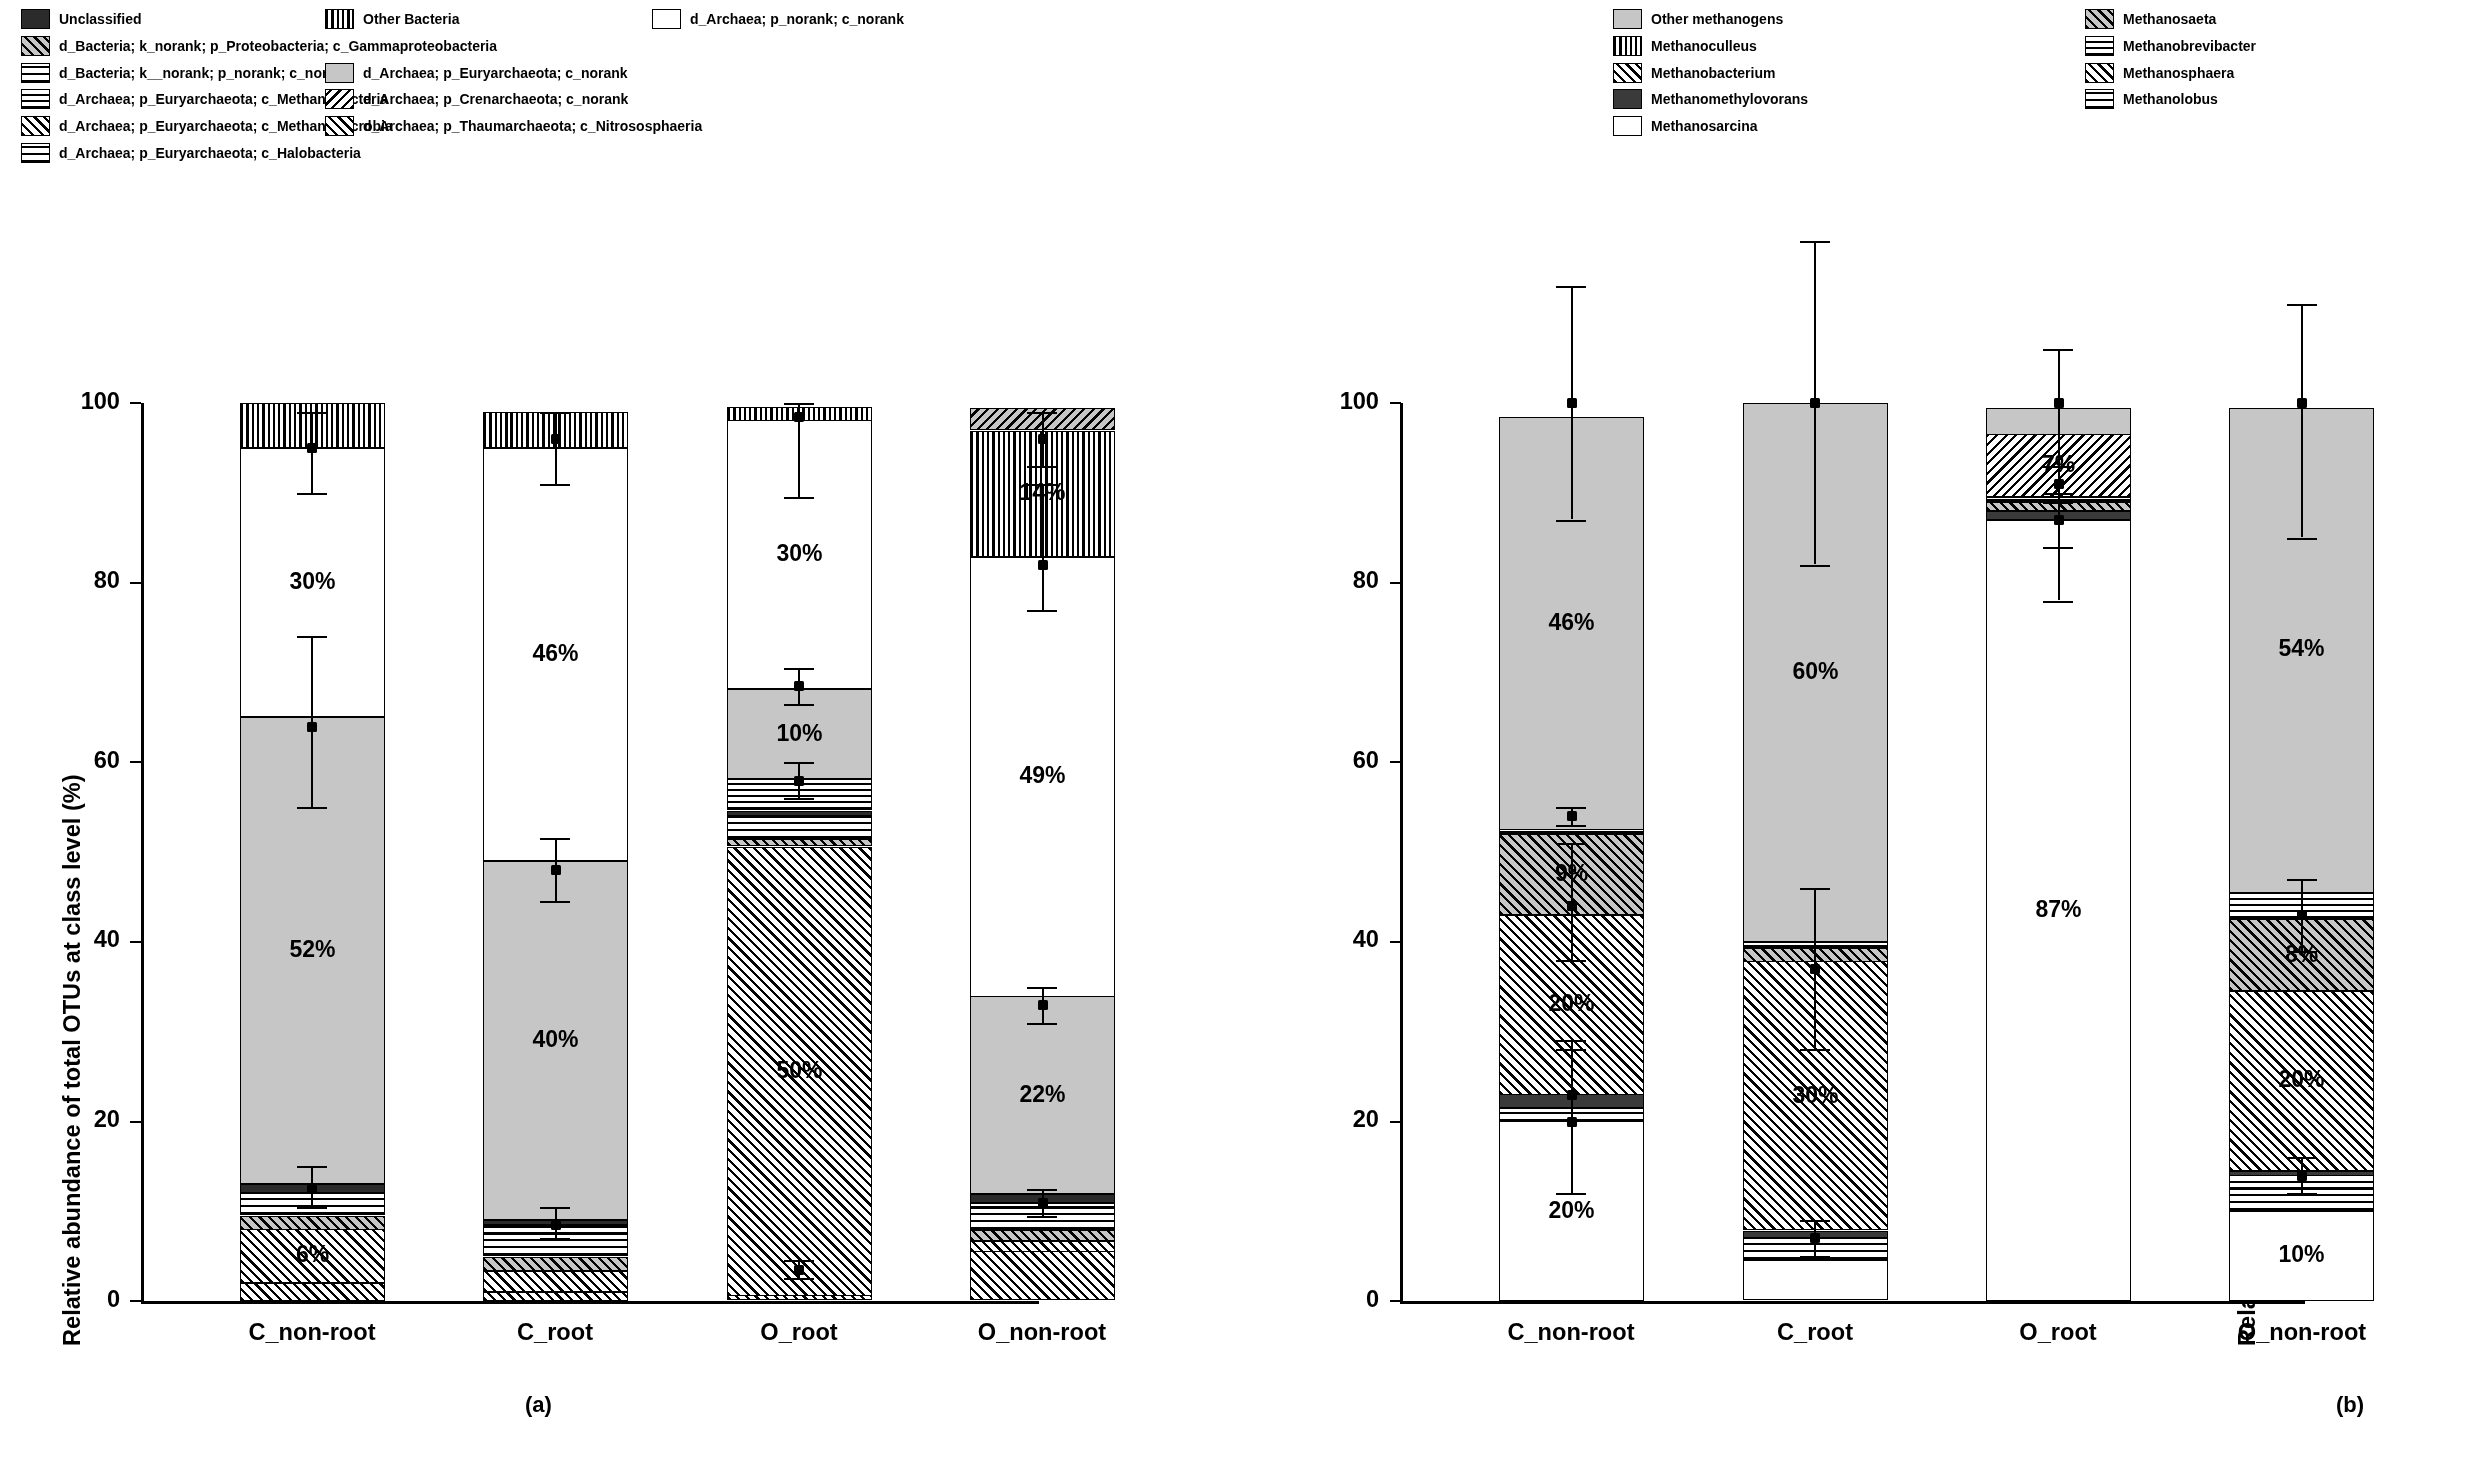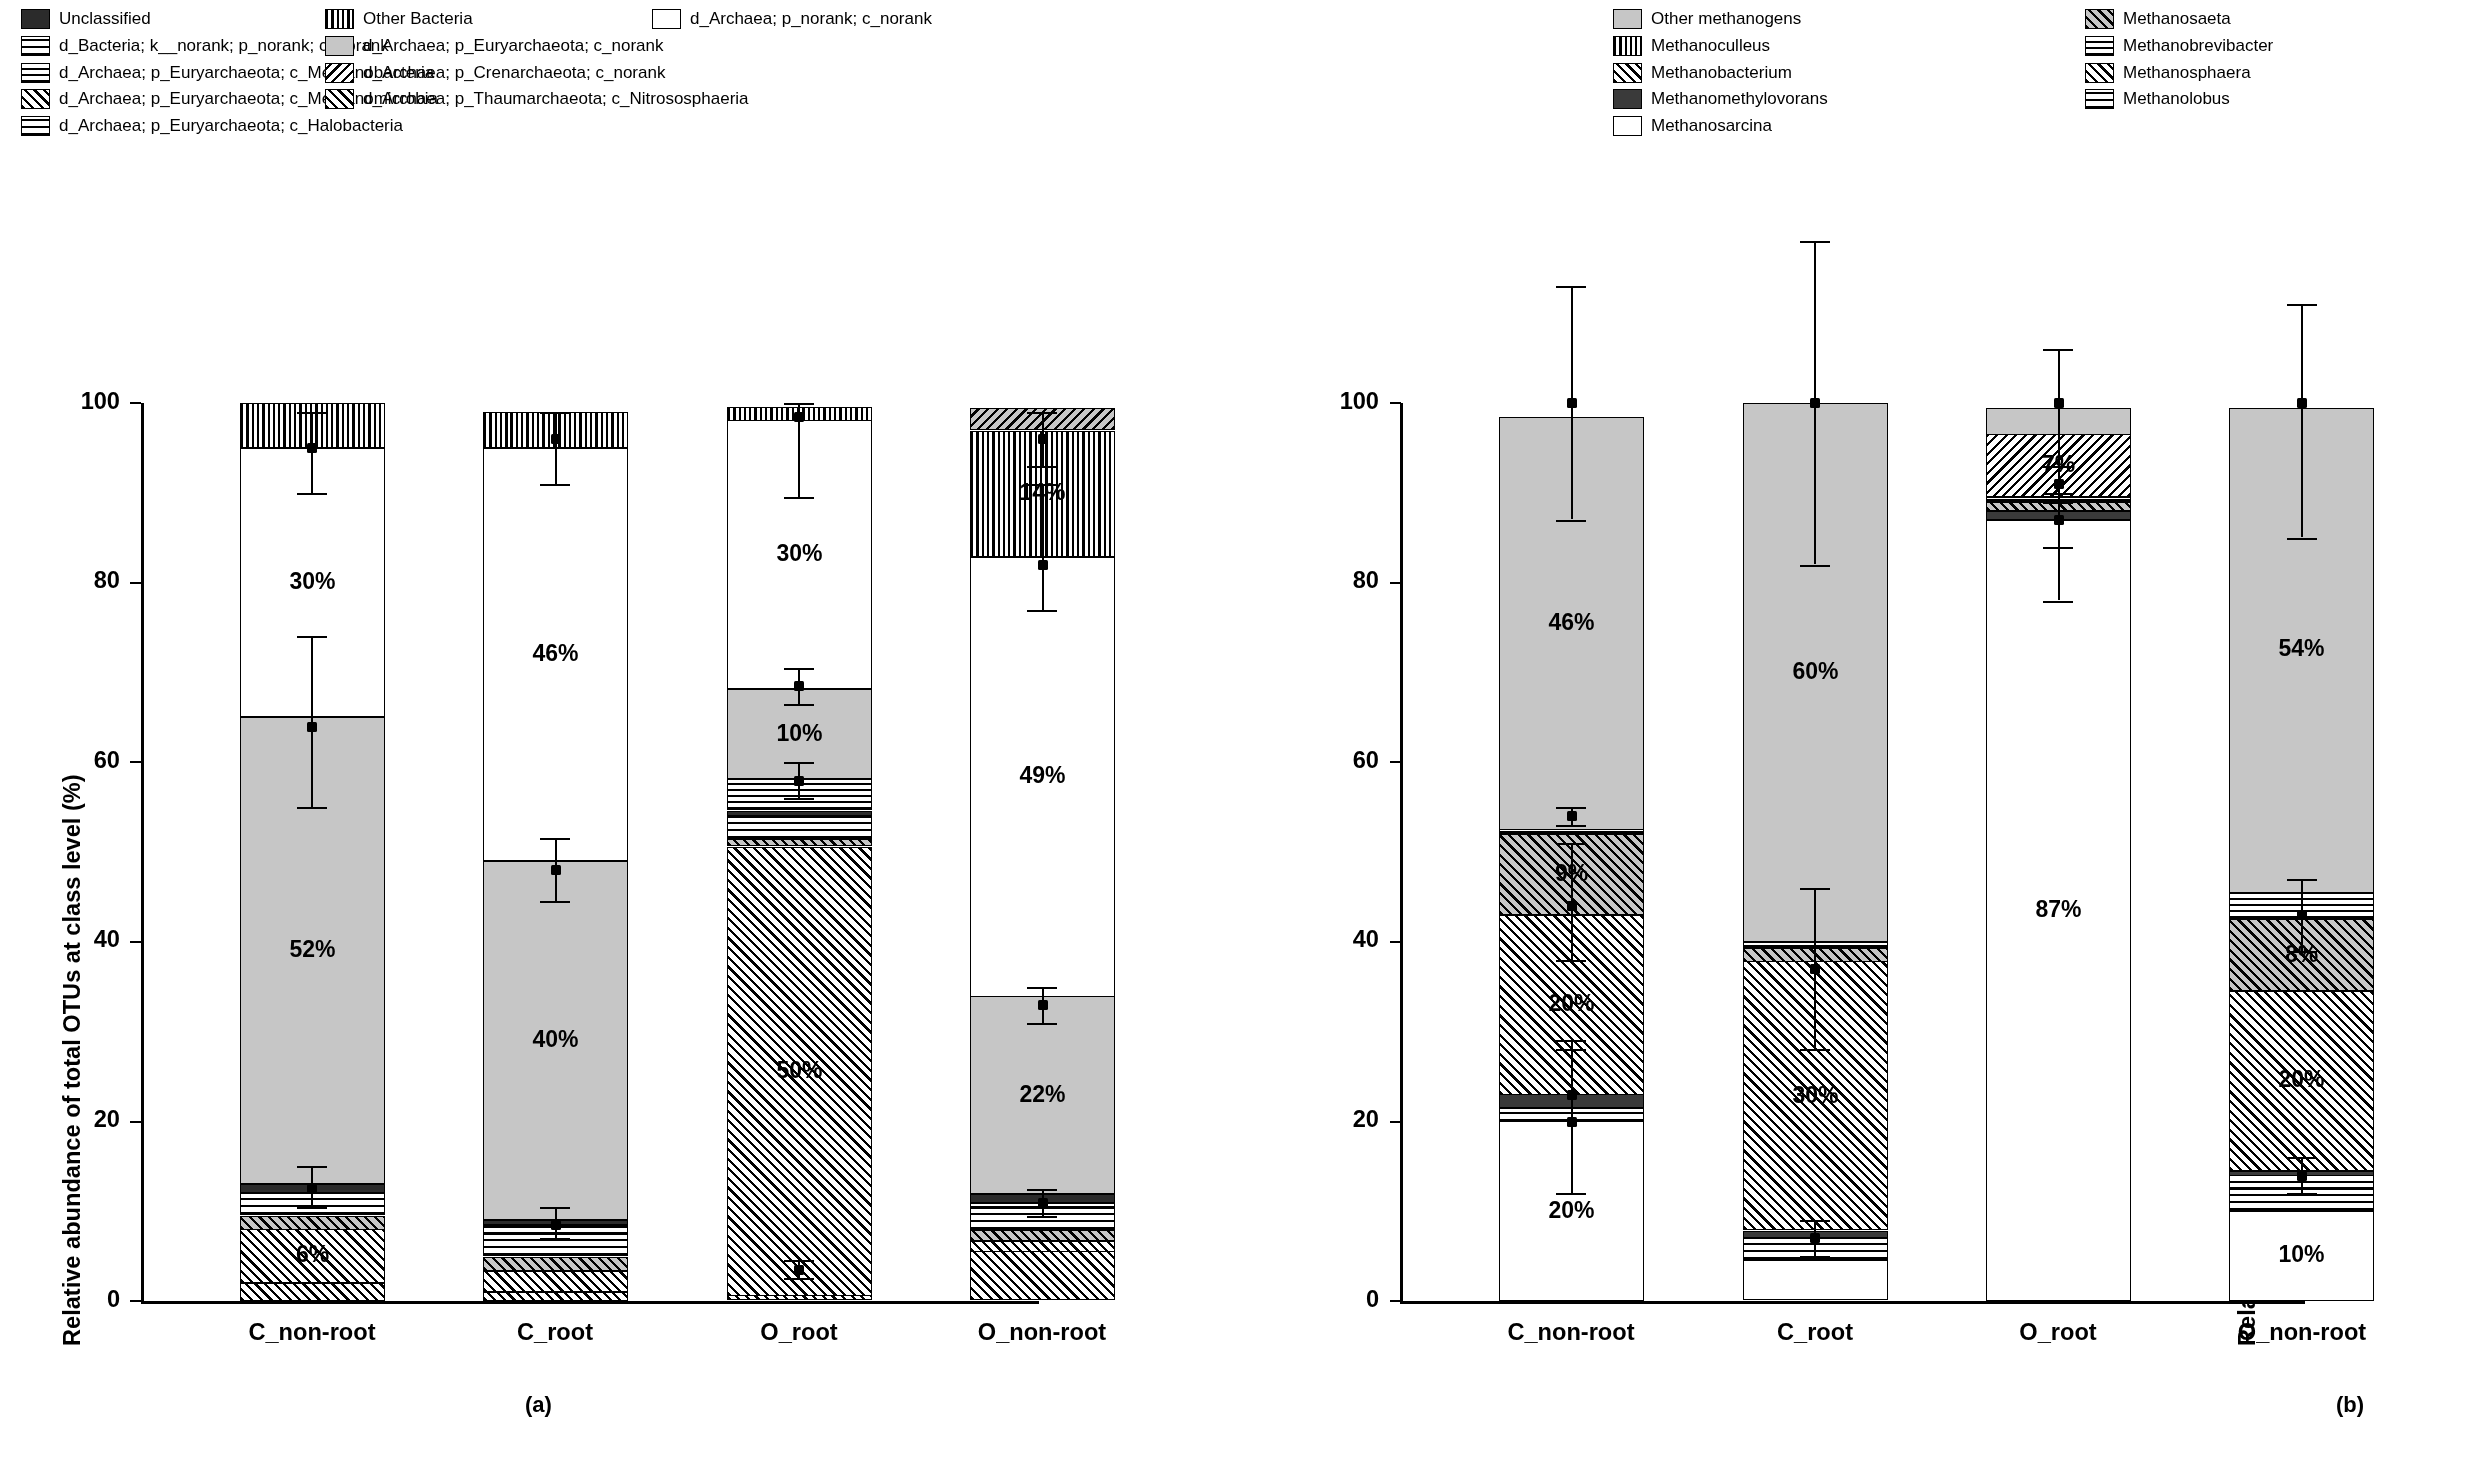--- a/index.html
+++ b/index.html
@@ -1,20 +1,20 @@
 <!DOCTYPE html>
 <html style="font-size:12px"><head>
 <meta charset="utf-8">
 <style>
   html,body{margin:0;padding:0;background:#fff;}
   body{width:2487px;height:1483px;font-family:"Liberation Sans",sans-serif;color:#000;overflow:hidden;}
   .page{position:relative;width:2487px;height:1483px;}
 
   
-  .legend{position:absolute;font-size:17px;font-weight:normal;}
+  .legend{position:absolute;font-size:14px;font-weight:bold;}
   .legend .row{display:flex;align-items:center;margin-bottom:6.8px;}
   .legend .ent{display:flex;align-items:center;}
   .sw{width:29px;height:20px;border:1.5px solid #000;margin-right:9px;box-sizing:border-box;flex:none;}
   .lbl{white-space:nowrap;}
 
   
   .p-solid{background:#2b2b2b;}
   .p-white{background:#fff;}
   .p-grey{background:#c6c6c6;}
   .p-dark{background:#3a3a3a;}
@@ -53,20 +53,26 @@
           <span class="sw p-solid"></span>
           <span class="lbl">Unclassified</span>
         </div>
         <div class="ent" style="width: 327px;">
           <span class="sw p-vert"></span>
           <span class="lbl">Other Bacteria</span>
         </div>
         <div class="ent">
           <span class="sw p-white"></span>
           <span class="lbl">d_Archaea; p_norank; c_norank</span>
+        </div>
+      </div>
+      <div class="row">
+        <div class="ent">
+          <span class="sw p-greydiag"></span>
+          <span class="lbl">d_Bacteria; k_norank; p_Proteobacteria; c_Gammaproteobacteria</span>
         </div>
       </div>
       <div class="row">
         <div class="ent" style="width: 304px;">
           <span class="sw p-grid"></span>
           <span class="lbl">d_Bacteria; k__norank; p_norank; c_norank</span>
         </div>
         <div class="ent" style="width: 327px;">
           <span class="sw p-grey"></span>
           <span class="lbl">d_Archaea; p_Euryarchaeota; c_norank</span>

